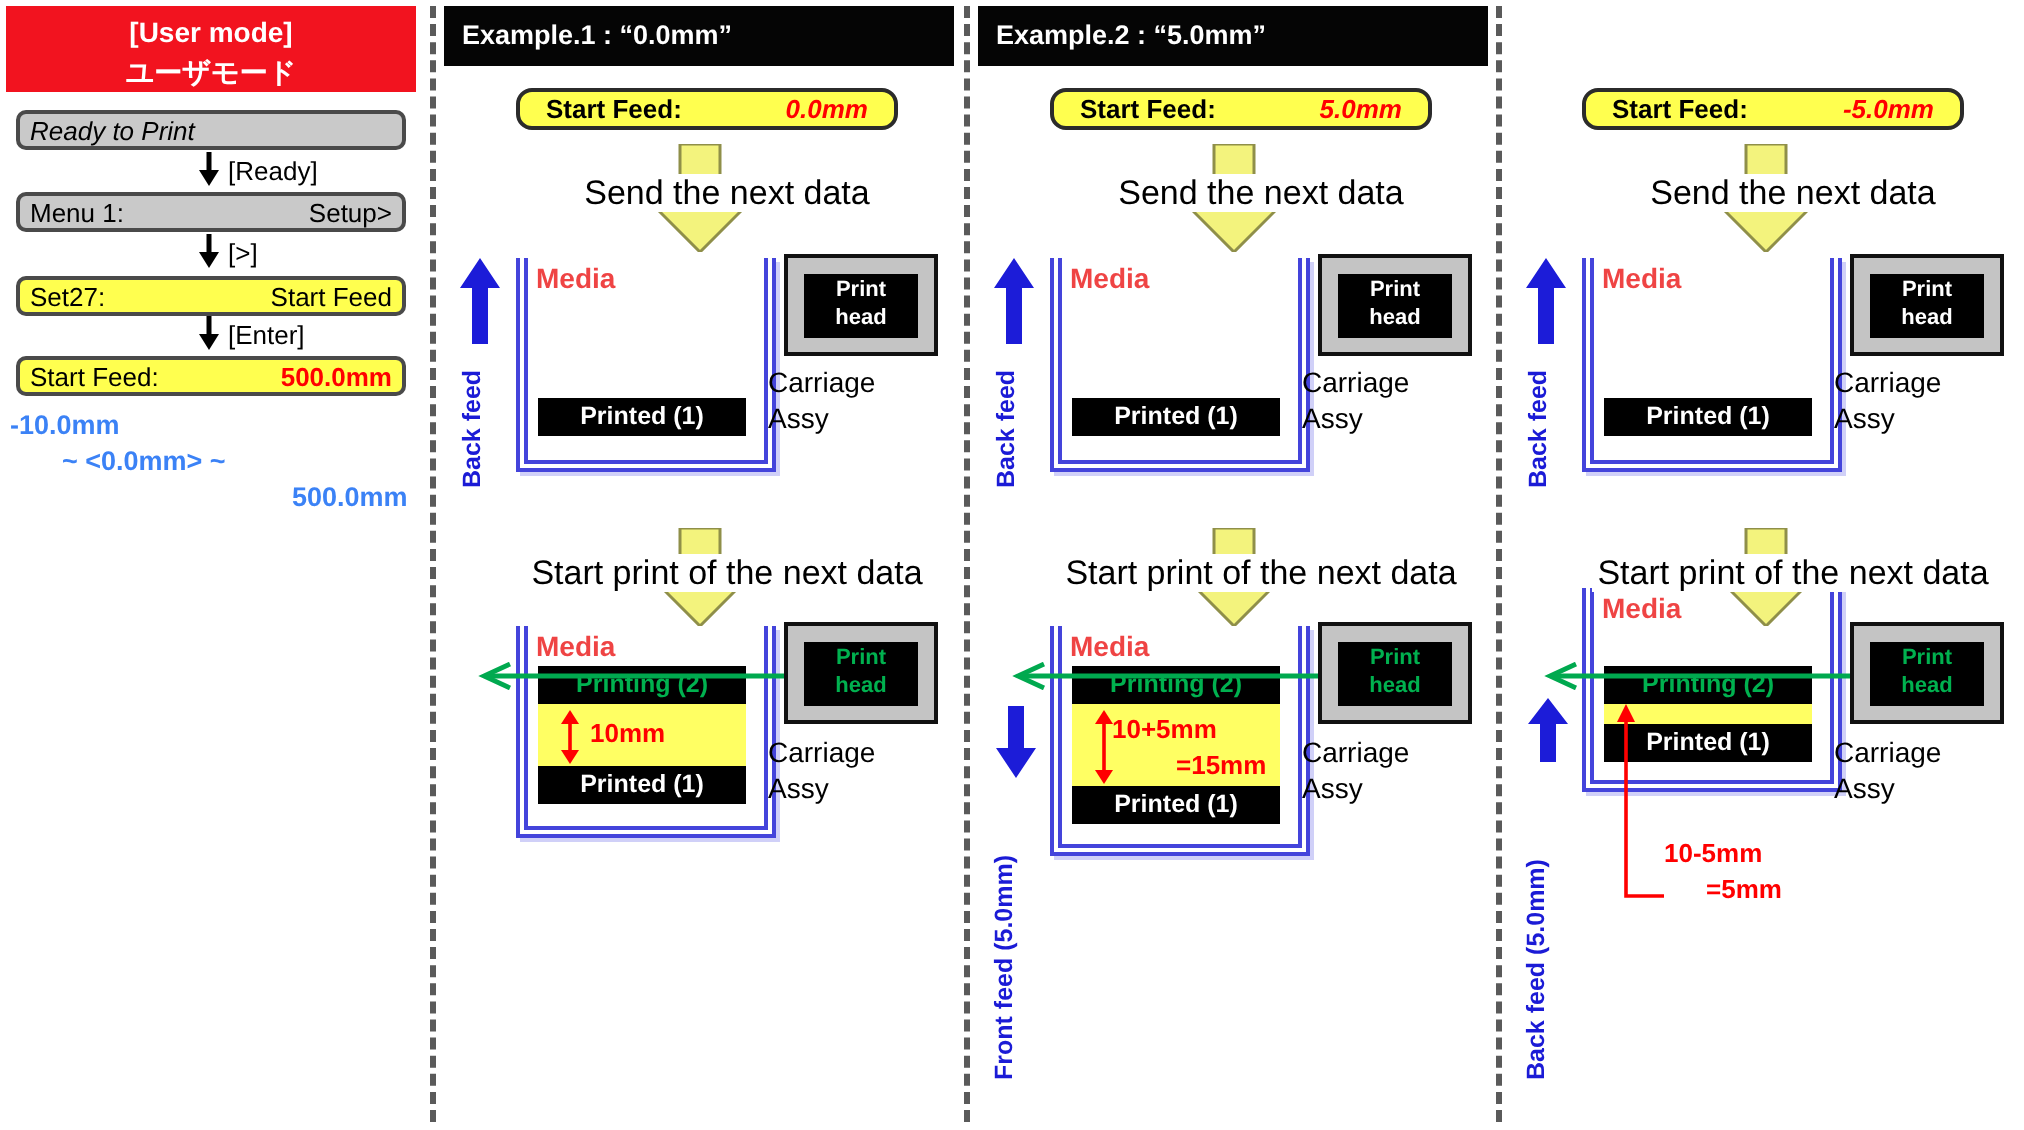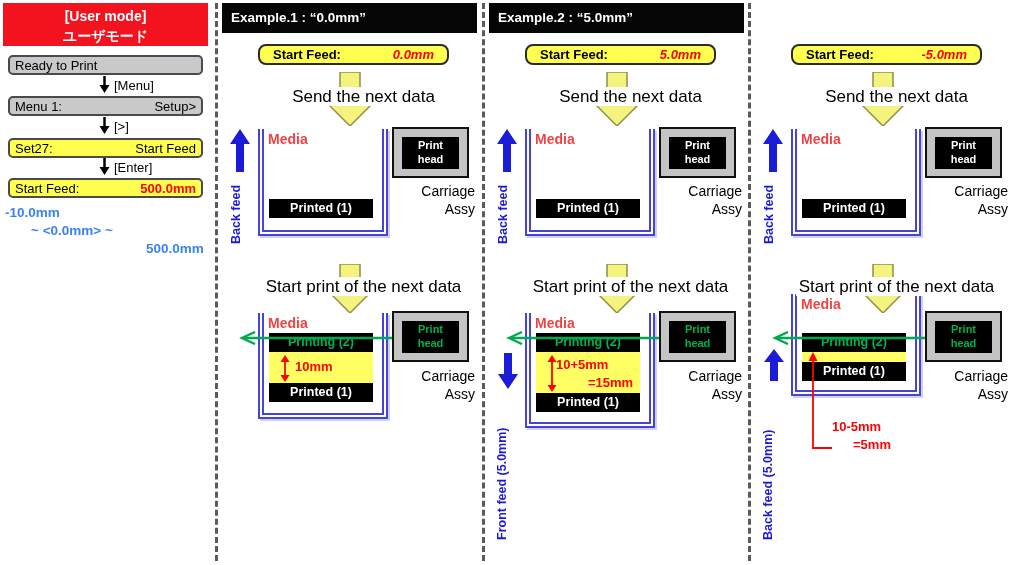--- a/index.html
+++ b/index.html
@@ -6,21 +6,21 @@
   #stage{position:relative;width:1012px;height:565px;overflow:hidden;background:#fff;
          font-family:"Liberation Sans","DejaVu Sans",sans-serif;color:#000;}
   
   .umhdr{position:absolute;left:3px;top:3px;width:205px;height:43px;background:#f2131f;
          color:#fff;font-weight:bold;font-size:14px;text-align:center;line-height:1.45;
          padding-top:3px;box-sizing:border-box;}
   .lcd{position:absolute;left:8px;width:195px;height:20px;border:2px solid #4a4a4a;border-radius:5px;
        box-sizing:border-box;display:flex;justify-content:space-between;align-items:center;
        padding:0 5px;font-size:13px;white-space:nowrap;}
   .lcd.gray{background:#c9c9c9;} .lcd.yellow{background:#ffff4f;}
-  .r0{top:55px;} .r1{top:96px;} .r2{top:138px;} .r3{top:178px;}
+  .r0{top:55px;font-style:italic;} .r1{top:96px;} .r2{top:138px;} .r3{top:178px;}
   .redval{color:#ff0000;font-weight:bold;}
   .karrow{position:absolute;left:98px;} .k0{top:76px;} .k1{top:117px;} .k2{top:158px;}
   .klbl{position:absolute;left:114px;font-size:13px;} .k0l{top:78px;} .k1l{top:119px;} .k2l{top:160px;}
   .rangetxt{position:absolute;color:#3b82f6;font-weight:bold;font-size:13.5px;white-space:nowrap;}
   .r-min{left:5px;top:205px;} .r-mid{left:31px;top:223px;} .r-max{left:146px;top:241px;}
   
   .vsep{position:absolute;top:3px;height:558px;width:0;border-left:3px dashed #5a5a5a;}
   .s1{left:215px;} .s2{left:482px;} .s3{left:748px;}
   
   .col{position:absolute;top:0;width:257px;height:565px;}
@@ -55,21 +55,21 @@
   .gap{position:absolute;left:47px;width:104px;background:#ffff63;}
   .c1 .gap{top:352px;height:31px;} .c2 .gap{top:352px;height:41px;} .c3 .gap{top:352px;height:10px;}
   .c1 .printed2{top:383px;} .c2 .printed2{top:393px;} .c3 .printed2{top:362px;}
   .ph{position:absolute;left:170px;width:77px;height:51px;background:#c4c4c4;border:2px solid #111;
       box-sizing:border-box;display:flex;align-items:center;justify-content:center;}
   .ph1{top:127px;} .ph2{top:311px;}
   .ph-inner{width:57px;height:32px;background:#000;color:#fff;font-size:11px;font-weight:bold;
             display:flex;align-items:center;justify-content:center;text-align:center;line-height:1.2;}
   .ph-inner span{width:36px;background:transparent;padding:0;}
   .ph-inner.green{color:#00b14f;}
-  .carriage{position:absolute;left:176px;width:77px;text-align:right;font-size:14px;line-height:1.25;}
+  .carriage{position:absolute;left:162px;width:77px;text-align:left;font-size:14px;line-height:1.25;}
   .car1{top:183px;} .car2{top:368px;}
   .garrow{position:absolute;left:14px;top:331px;}
   .garrow path{stroke:#00a94f;stroke-width:2.4;fill:none;}
   .measure{position:absolute;} .measure line{stroke:#f00;stroke-width:1.8;} .measure polygon{fill:#f00;}
   .c1 .measure{left:57px;top:355px;} .c2 .measure{left:57px;top:355px;}
   .gapt{position:absolute;color:#ff0000;font-weight:bold;font-size:13px;white-space:nowrap;}
   .c1 .gapt.g1{left:73px;top:359px;}
   .c2 .gapt.g1{left:67px;top:357px;} .c2 .gapt.g2{left:99px;top:375px;}
   .c3 .gapt.g1{left:77px;top:419px;} .c3 .gapt.g2{left:98px;top:437px;}
   .feedarrow{position:absolute;}
@@ -90,21 +90,21 @@
     </div>
 
     <div class="lcd gray r0">
       <span>Ready to Print</span>
       <span></span>
     </div>
     <svg class="karrow k0" width="13" height="18" viewBox="0 0 13 18">
       <path d="M6.5 0 V10" stroke="#000" stroke-width="2.5"></path>
         <path d="M1.5 9 H11.5 L6.5 17 Z" fill="#000"></path>
       </svg>
-    <div class="klbl k0l">[Menu]</div>
+    <div class="klbl k0l">[Ready]</div>
 
     <div class="lcd gray r1">
       <span>Menu 1:</span>
       <span>Setup&gt;</span>
     </div>
     <svg class="karrow k1" width="13" height="18" viewBox="0 0 13 18">
       <path d="M6.5 0 V10" stroke="#000" stroke-width="2.5"></path>
         <path d="M1.5 9 H11.5 L6.5 17 Z" fill="#000"></path>
       </svg>
     <div class="klbl k1l">[&gt;]</div>

